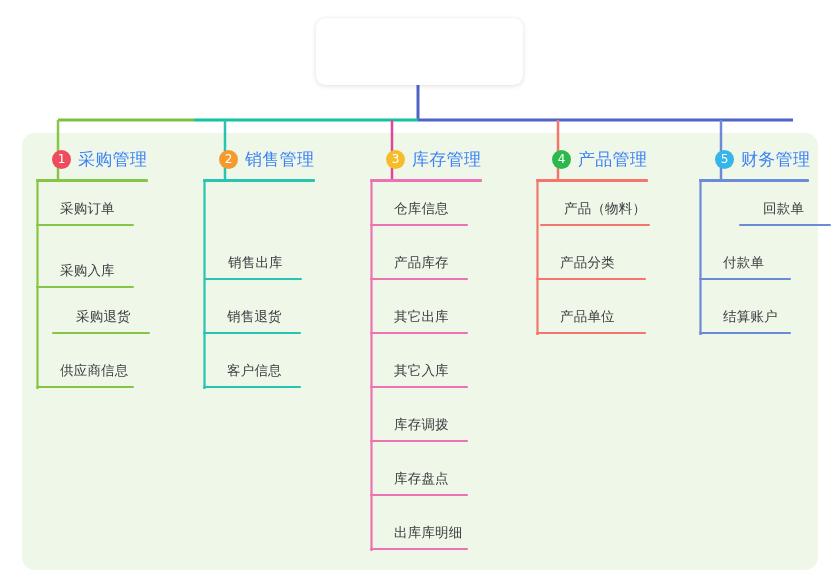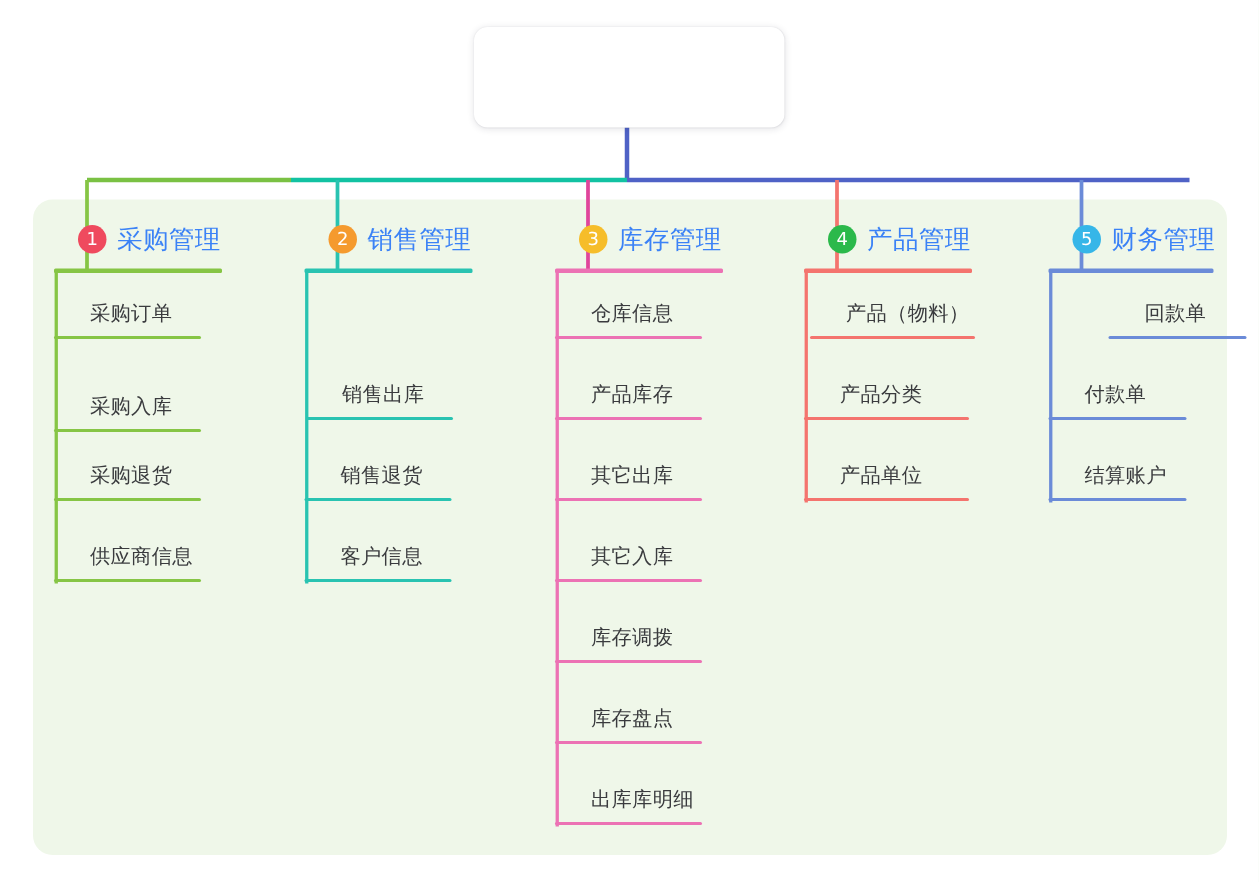--- a/index.html
+++ b/index.html
@@ -158,21 +158,21 @@
       </div>
       <div class="branch-rule" style="background: rgb(134, 197, 69); width: 112px;"></div>
       <div class="leaf" style="left: 0px; top: 54px;">
         <div class="leaf-label">采购订单</div>
         <div class="leaf-rule" style="background: rgb(134, 197, 69); width: 98px;"></div>
       </div>
       <div class="leaf" style="left: 0px; top: 116px;">
         <div class="leaf-label">采购入库</div>
         <div class="leaf-rule" style="background: rgb(134, 197, 69); width: 98px;"></div>
       </div>
-      <div class="leaf" style="left: 0px; top: 162px;">
+      <div class="leaf" style="left: 0px; top: 162px; padding-left: 16px;">
         <div class="leaf-label">采购退货</div>
         <div class="leaf-rule" style="background: rgb(134, 197, 69); width: 98px;"></div>
       </div>
       <div class="leaf" style="left: 0px; top: 216px;">
         <div class="leaf-label">供应商信息</div>
         <div class="leaf-rule" style="background: rgb(134, 197, 69); width: 98px;"></div>
       </div>
     </div>
     <div class="column" style="left: 203px; top: 146px; width: 112px;">
       <div class="branch-head">

